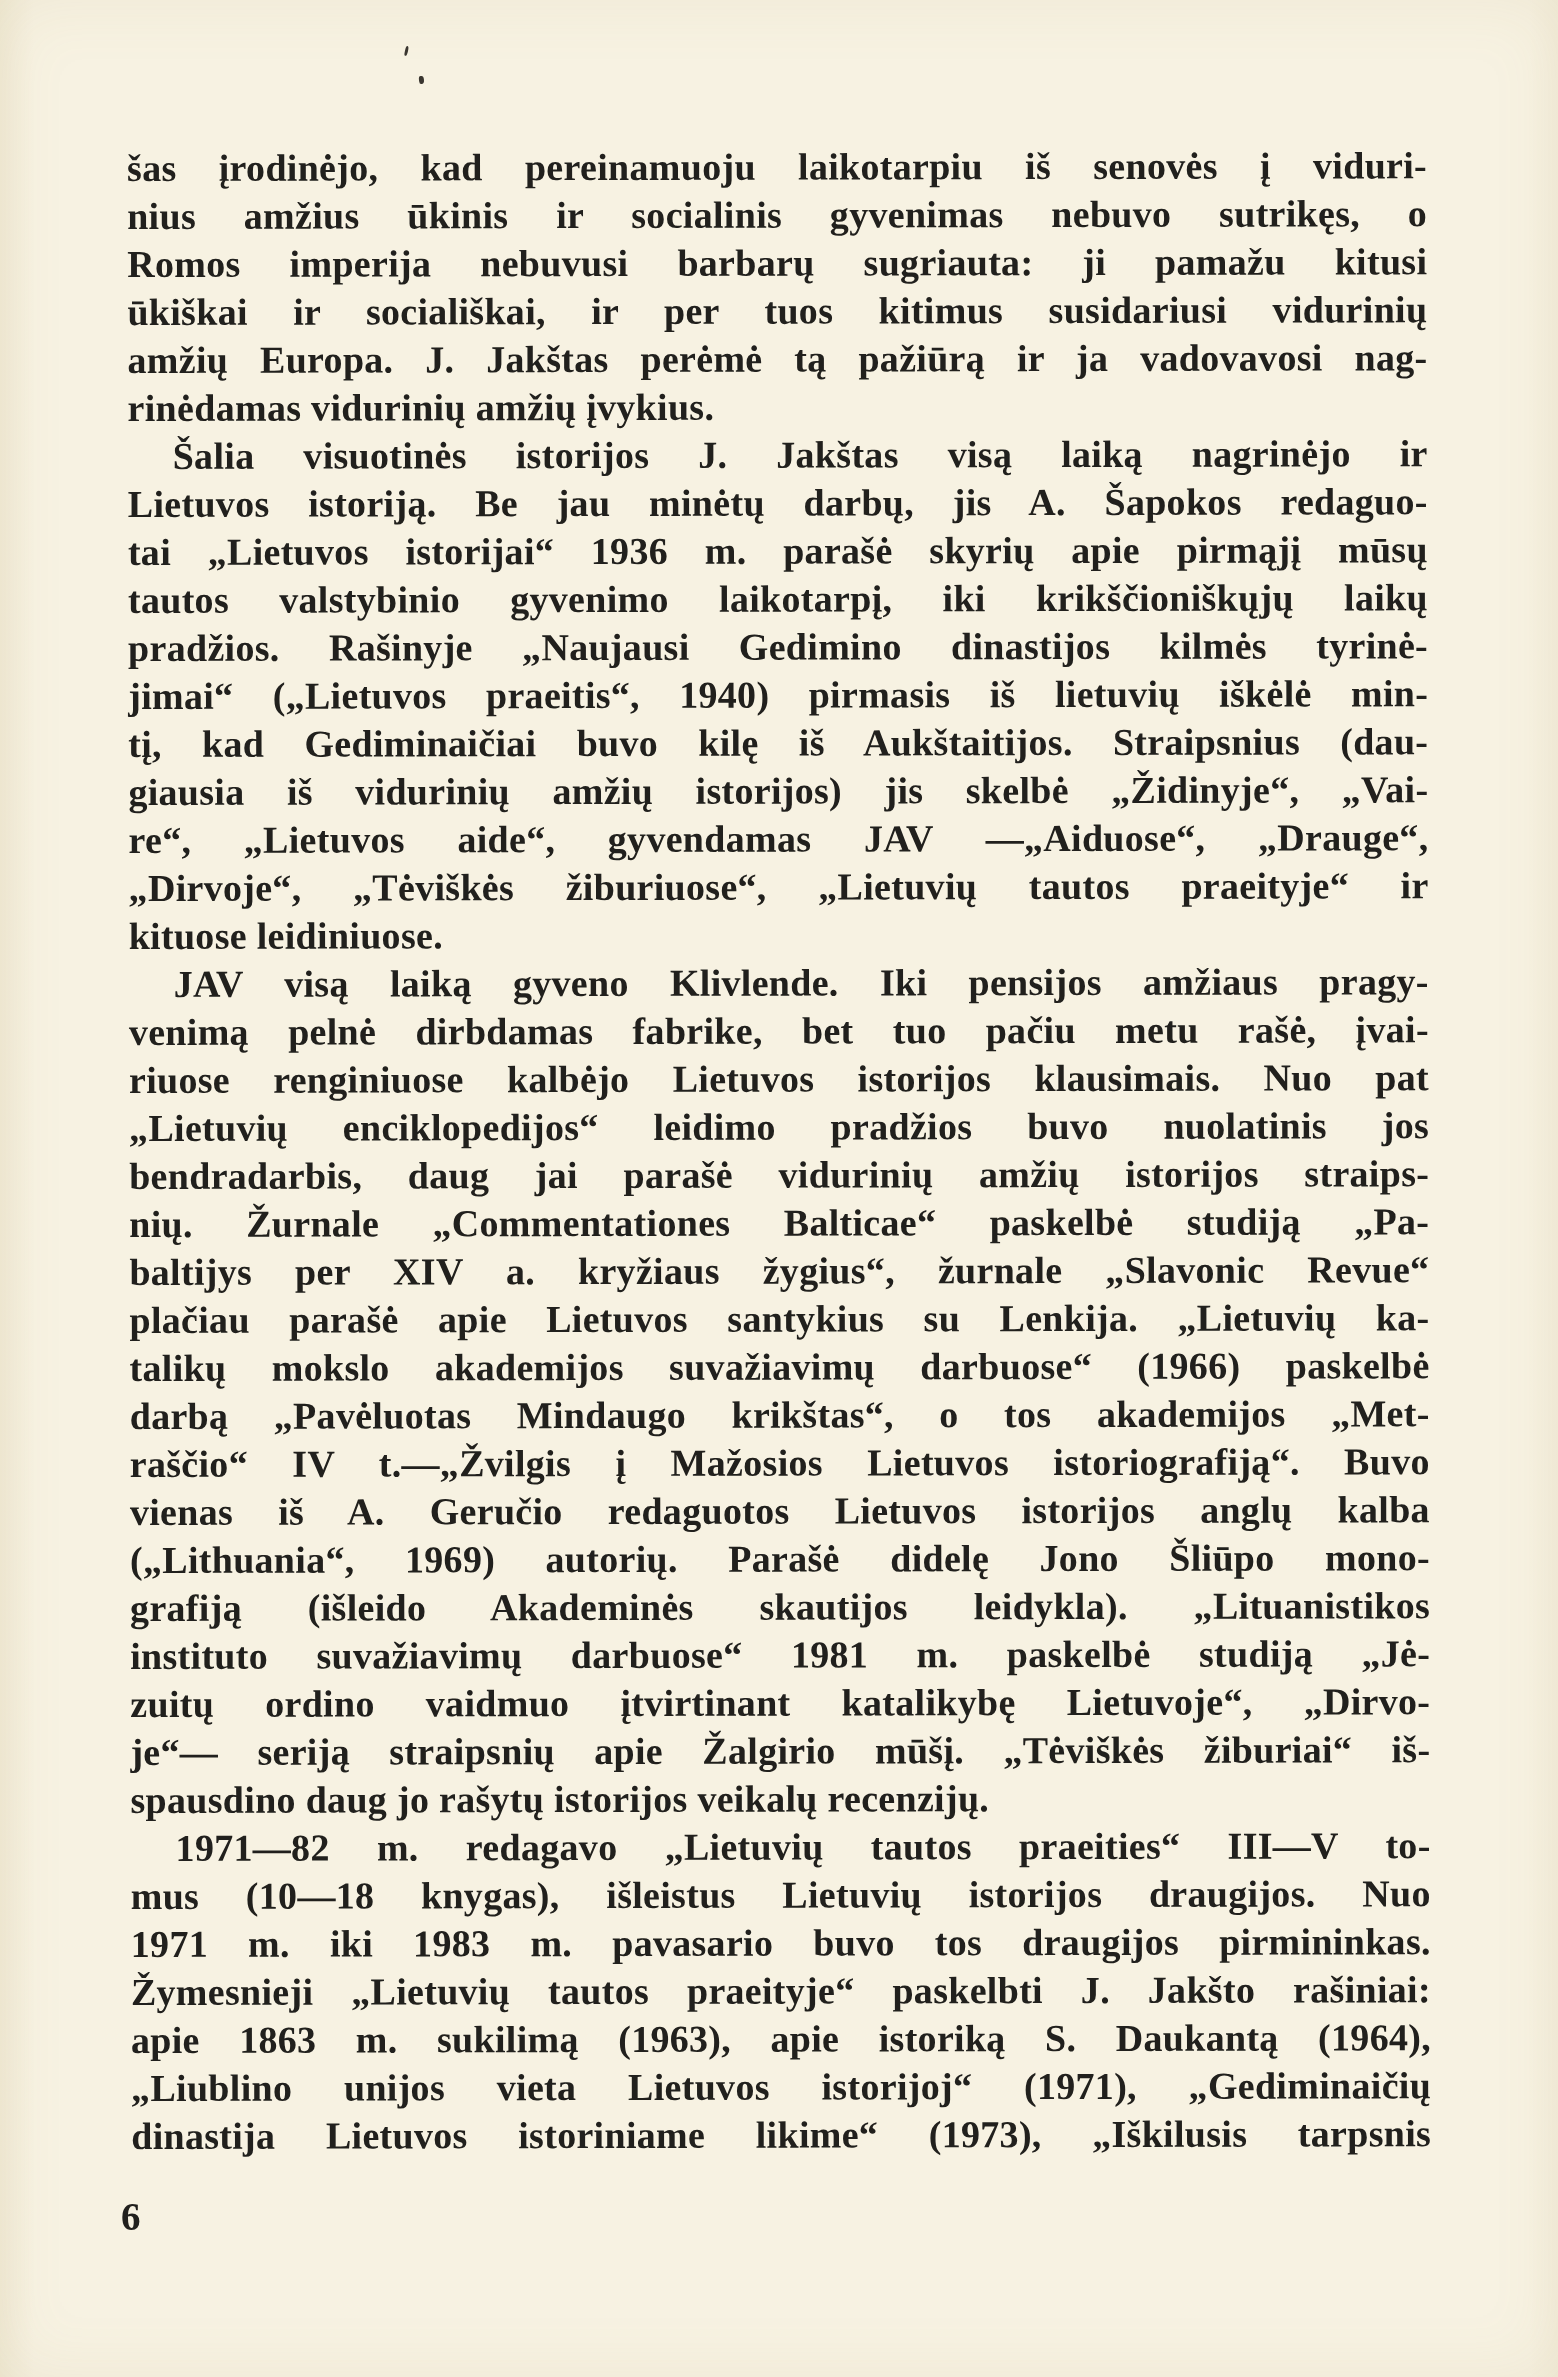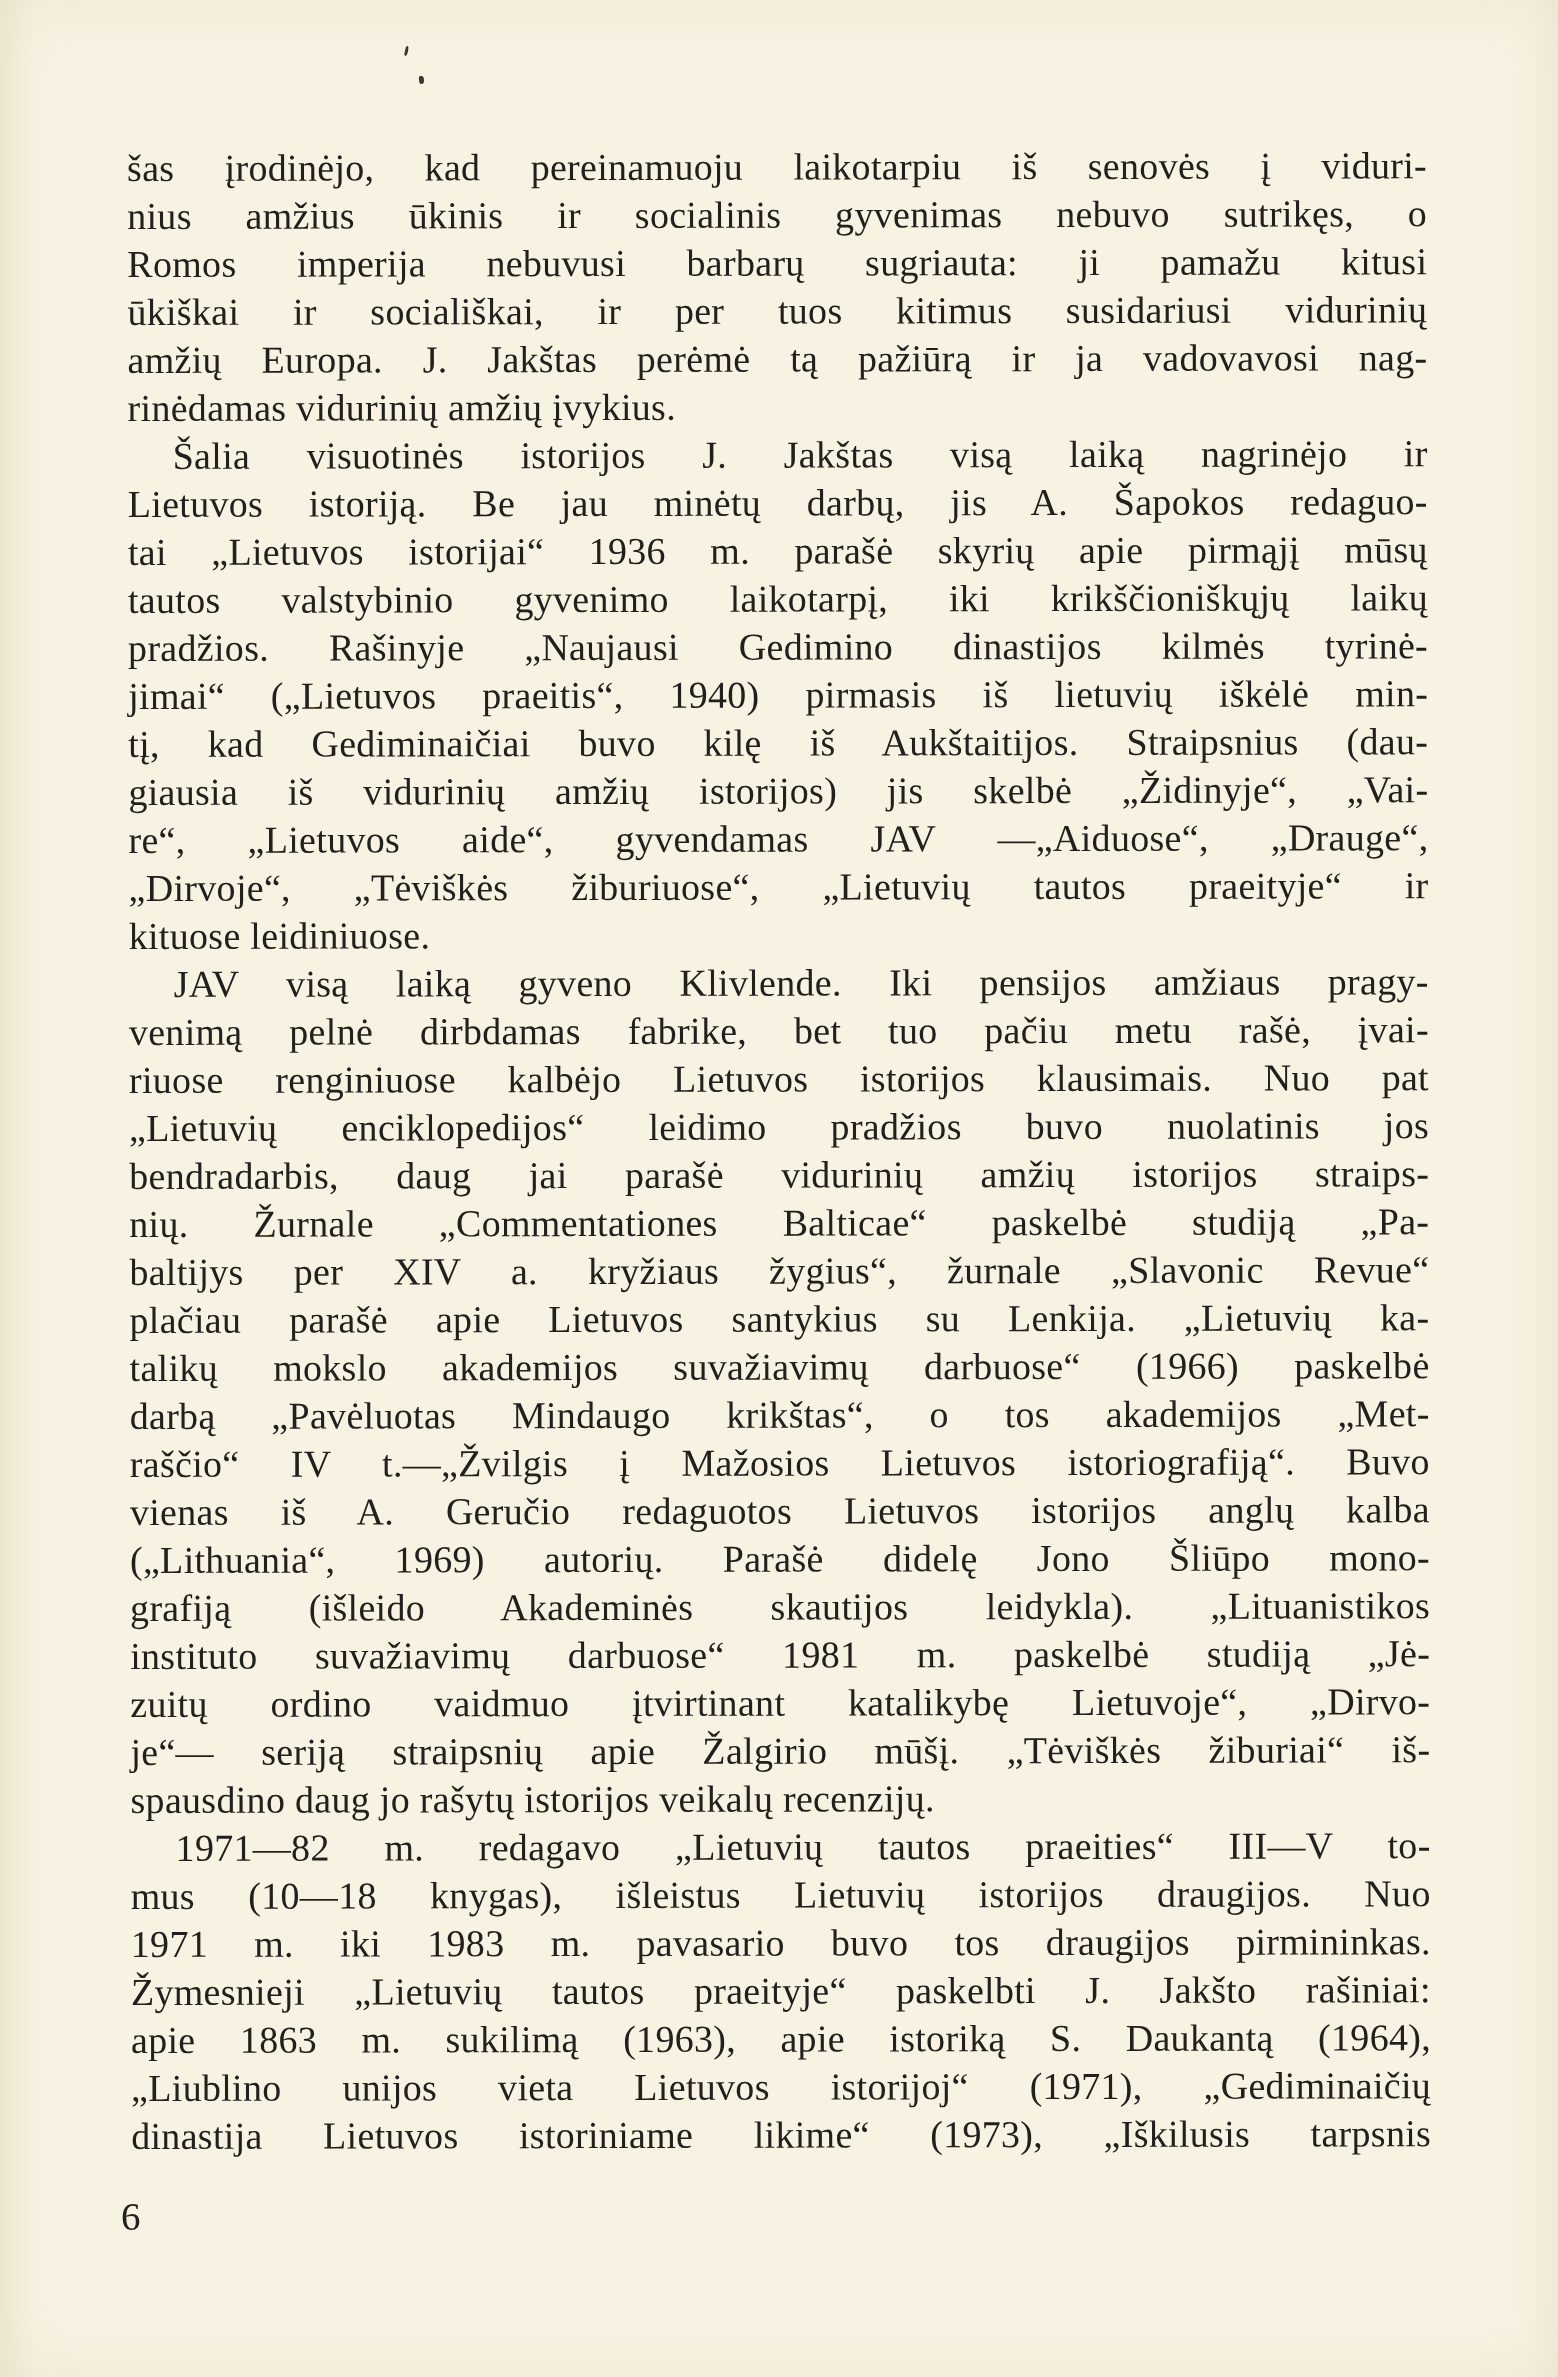--- a/index.html
+++ b/index.html
@@ -10,20 +10,21 @@
     font-family: "Liberation Serif", "DejaVu Serif", serif;
   }
   .page {
     position: relative;
     width: 1558px; height: 2377px;
     background:
       linear-gradient(90deg, rgba(214,200,160,0.18) 0px, rgba(214,200,160,0.0) 34px),
       linear-gradient(270deg, rgba(214,200,160,0.10) 0px, rgba(214,200,160,0.0) 29px),
       #f7f2e2;
     box-shadow: inset 0 0 68px rgba(168,146,92,0.10);
+    font-weight: bold;
   }
   .text-block {
     position: absolute;
     left: 127px; top: 144px;
     width: 1300px;
     transform: rotate(-0.12deg);
     transform-origin: top left;
     color: #21201d;
     font-size: 38px;
     letter-spacing: 0.3px;

